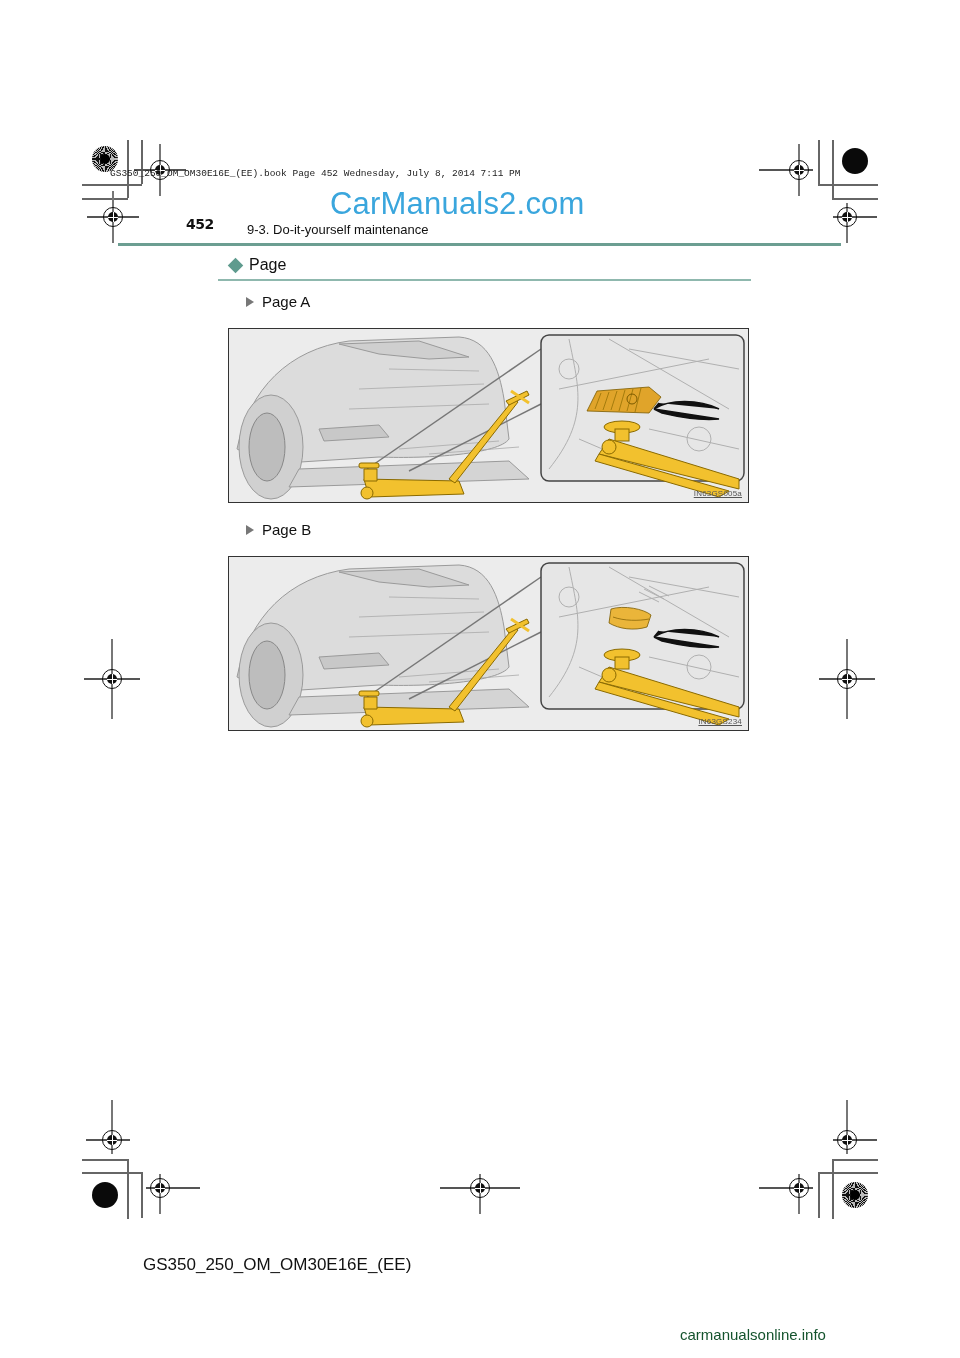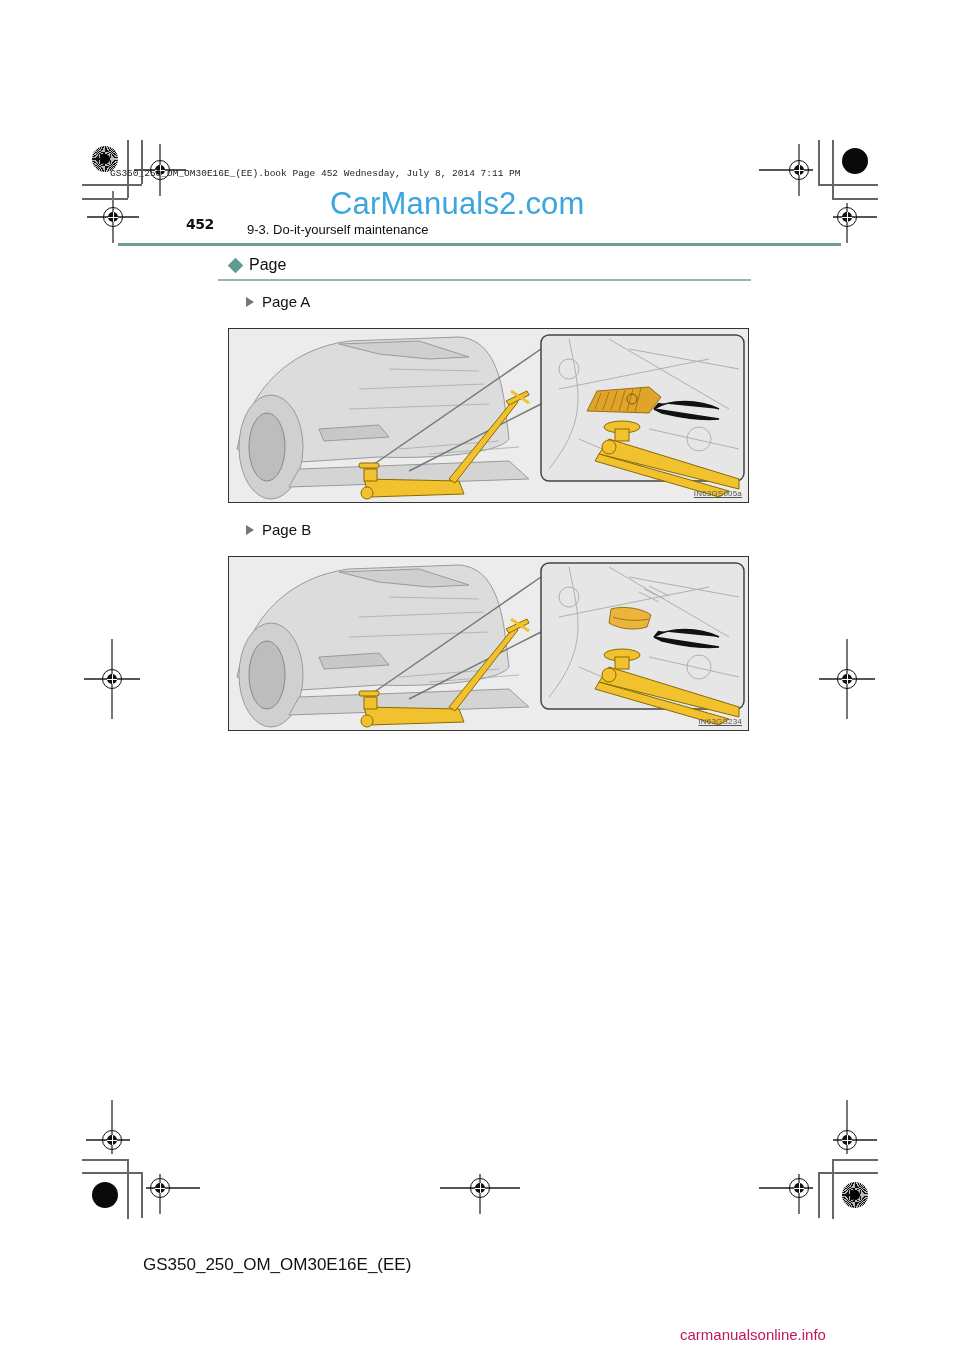--- a/index.html
+++ b/index.html
@@ -65,21 +65,21 @@
     }
     .figure svg { position: absolute; left: 0; top: 0; }
     .fig-code {
       position: absolute; right: 6px; bottom: 4px; font-size: 8px; color: #555; letter-spacing: 0.2px; text-decoration: underline;
     }
 
     .footer-model {
       position: absolute; left: 143px; top: 1255px; font-size: 17px; color: #111;
     }
     .footer-site {
-      position: absolute; left: 680px; top: 1326px; font-size: 15px; color: #be185d;
+      position: absolute; left: 680px; top: 1326px; font-size: 15px; color: #14532d;
     }
   </style>
 </head>
 <body>
 
 <div>
 
   <div class="star" style="left:92px;top:146px;"></div>
   <div class="crop-line" style="left:82px;top:184px;width:60px;height:1.5px;"></div>
   <div class="crop-line" style="left:82px;top:198px;width:46px;height:1.5px;"></div>

